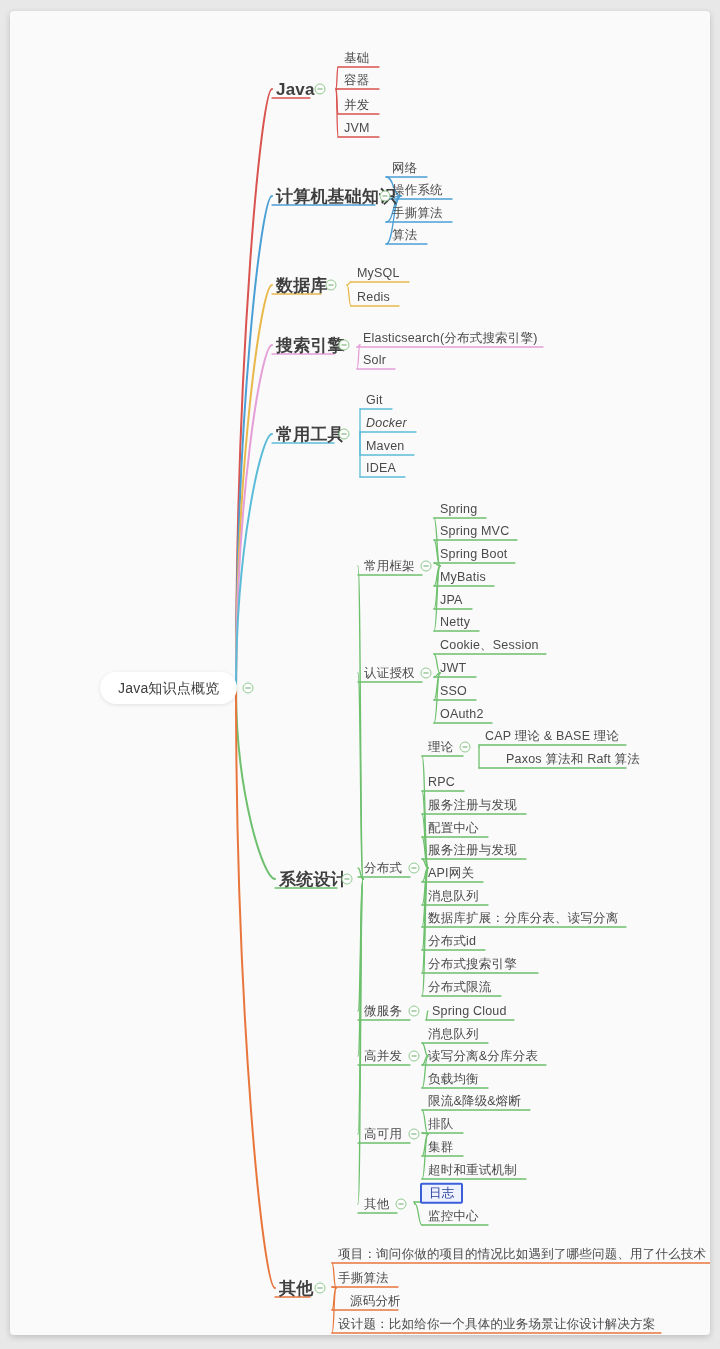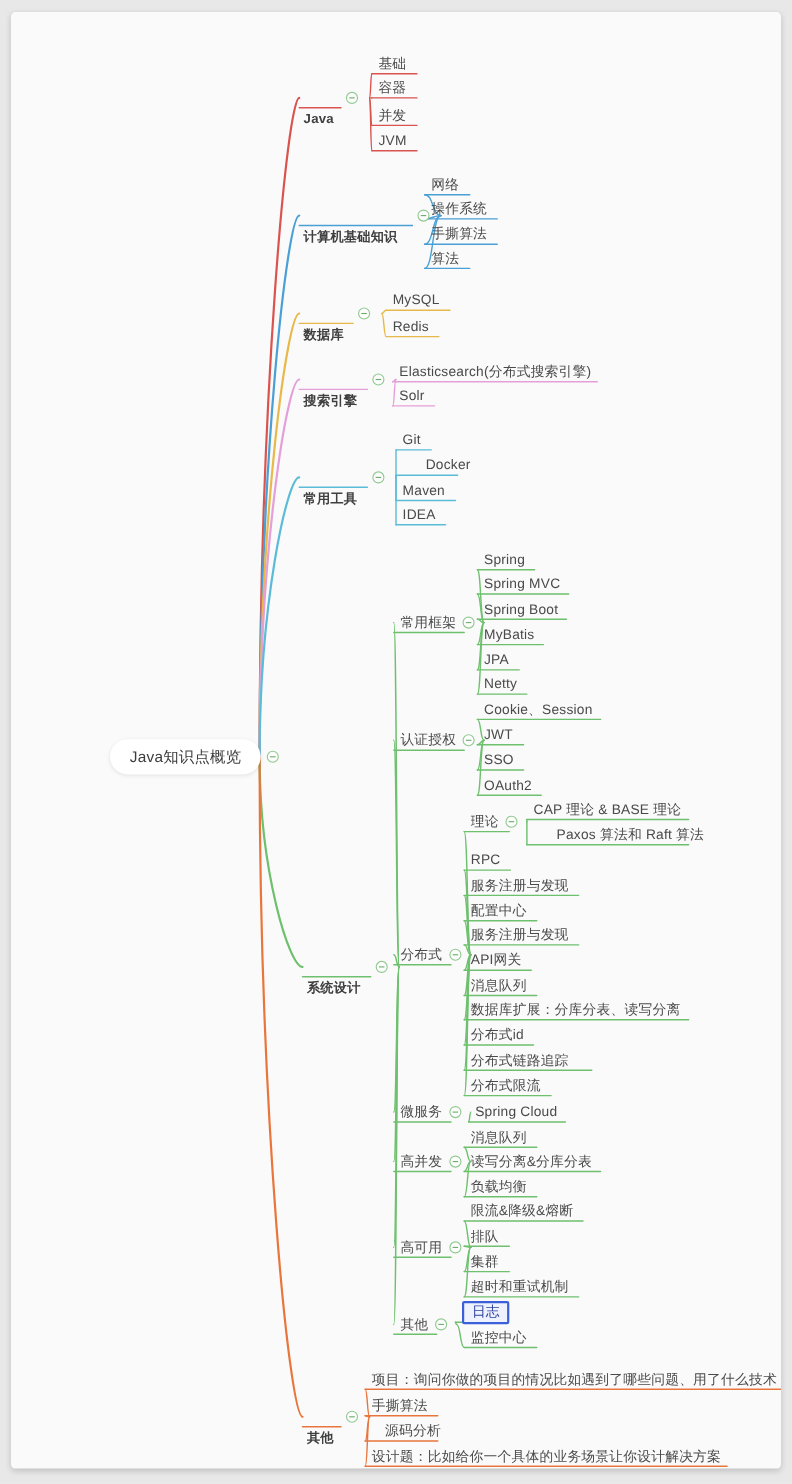--- a/index.html
+++ b/index.html
@@ -29,21 +29,21 @@
   }
   .node.root{
     font-size:14px;
     color:#3c3c3c;
     background:#ffffff;
     border-radius:16px;
     padding:9px 18px;
     box-shadow:0 1px 4px rgba(0,0,0,.10);
     transform:translate(0,-50%);
   }
-  .node.main{font-size:12px;color:#3f3f3f;font-weight:600;margin-top:19px;}
+  .node.main{font-size:17px;color:#3f3f3f;font-weight:600;}
   .node.sel{
     border:2px solid #3a5fd9;
     background:#eef2ff;
     color:#2a3f9e;
     padding:2px 7px;
     border-radius:2px;
     transform:translateY(-50%);
   }
   .toggle{
     position:absolute;
@@ -219,21 +219,21 @@
       <div class="toggle" style="left: 321px; top: 274px;"></div>
       <div class="node " style="left: 347px; top: 262px;">MySQL</div>
       <div class="node " style="left: 347px; top: 286px;">Redis</div>
       <div class="node main" style="left: 266px; top: 334px;">搜索引擎</div>
       <div class="toggle" style="left: 334px; top: 334px;"></div>
       <div class="node " style="left: 353px; top: 327px;">Elasticsearch(分布式搜索引擎)</div>
       <div class="node " style="left: 353px; top: 349px;">Solr</div>
       <div class="node main" style="left: 266px; top: 423px;">常用工具</div>
       <div class="toggle" style="left: 334px; top: 423px;"></div>
       <div class="node " style="left: 356px; top: 389px;">Git</div>
-      <div class="node " style="left: 377px; top: 412px;">Docker</div>
+      <div class="node " style="left: 356px; top: 412px; font-style: italic;">Docker</div>
       <div class="node " style="left: 356px; top: 435px;">Maven</div>
       <div class="node " style="left: 356px; top: 457px;">IDEA</div>
       <div class="node main" style="left: 269px; top: 868px;">系统设计</div>
       <div class="toggle" style="left: 337px; top: 868px;"></div>
       <div class="node " style="left: 354px; top: 555px;">常用框架</div>
       <div class="toggle" style="left: 416px; top: 555px;"></div>
       <div class="node " style="left: 430px; top: 498px;">Spring</div>
       <div class="node " style="left: 430px; top: 520px;">Spring MVC</div>
       <div class="node " style="left: 430px; top: 543px;">Spring Boot</div>
       <div class="node " style="left: 430px; top: 566px;">MyBatis</div>
@@ -252,21 +252,21 @@
       <div class="node " style="left: 475px; top: 725px;">CAP 理论 &amp; BASE 理论</div>
       <div class="node " style="left: 475px; top: 748px; margin-left: 21px;">Paxos 算法和 Raft 算法</div>
       <div class="node " style="left: 418px; top: 771px;">RPC</div>
       <div class="node " style="left: 418px; top: 794px;">服务注册与发现</div>
       <div class="node " style="left: 418px; top: 817px;">配置中心</div>
       <div class="node " style="left: 418px; top: 839px;">服务注册与发现</div>
       <div class="node " style="left: 418px; top: 862px;">API网关</div>
       <div class="node " style="left: 418px; top: 885px;">消息队列</div>
       <div class="node " style="left: 418px; top: 907px;">数据库扩展：分库分表、读写分离</div>
       <div class="node " style="left: 418px; top: 930px;">分布式id</div>
-      <div class="node " style="left: 418px; top: 953px;">分布式链路追踪</div>
+      <div class="node " style="left: 418px; top: 953px;">分布式搜索引擎</div>
       <div class="node " style="left: 418px; top: 976px;">分布式限流</div>
       <div class="node " style="left: 354px; top: 1000px;">微服务</div>
       <div class="toggle" style="left: 404px; top: 1000px;"></div>
       <div class="node " style="left: 422px; top: 1000px;">Spring Cloud</div>
       <div class="node " style="left: 354px; top: 1045px;">高并发</div>
       <div class="toggle" style="left: 404px; top: 1045px;"></div>
       <div class="node " style="left: 418px; top: 1023px;">消息队列</div>
       <div class="node " style="left: 418px; top: 1045px;">读写分离&amp;分库分表</div>
       <div class="node " style="left: 418px; top: 1068px;">负载均衡</div>
       <div class="node " style="left: 354px; top: 1123px;">高可用</div>

